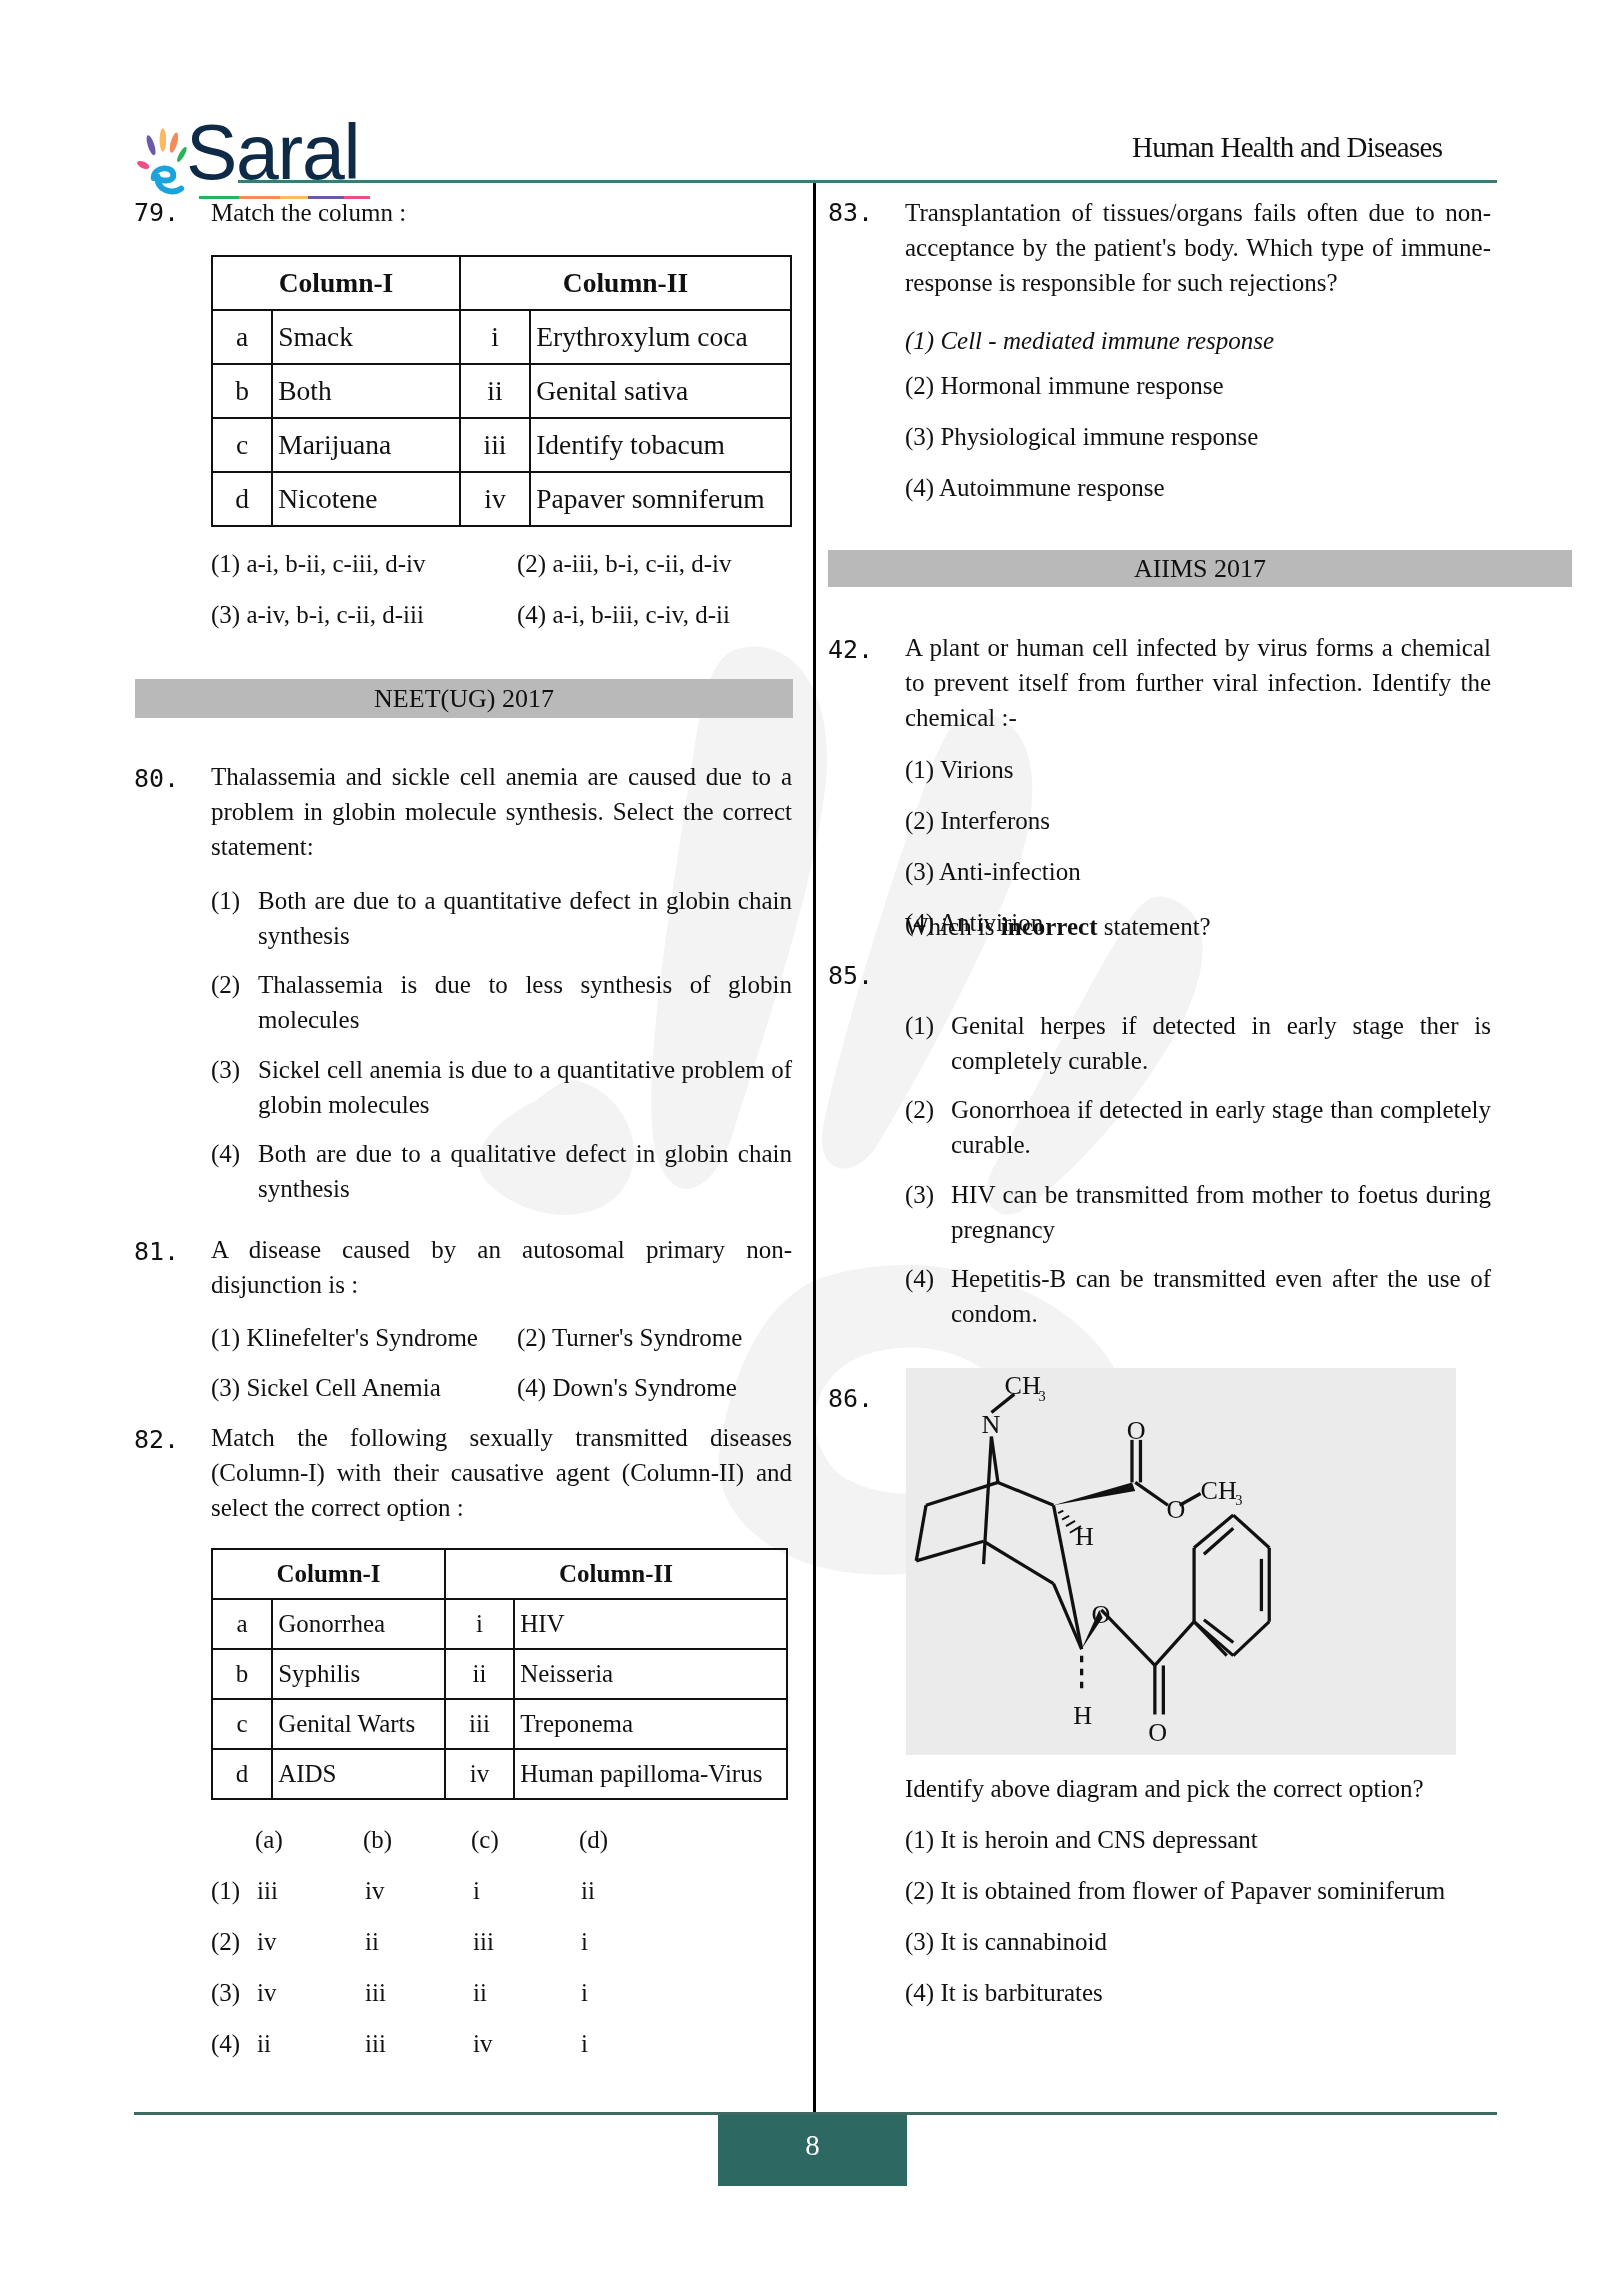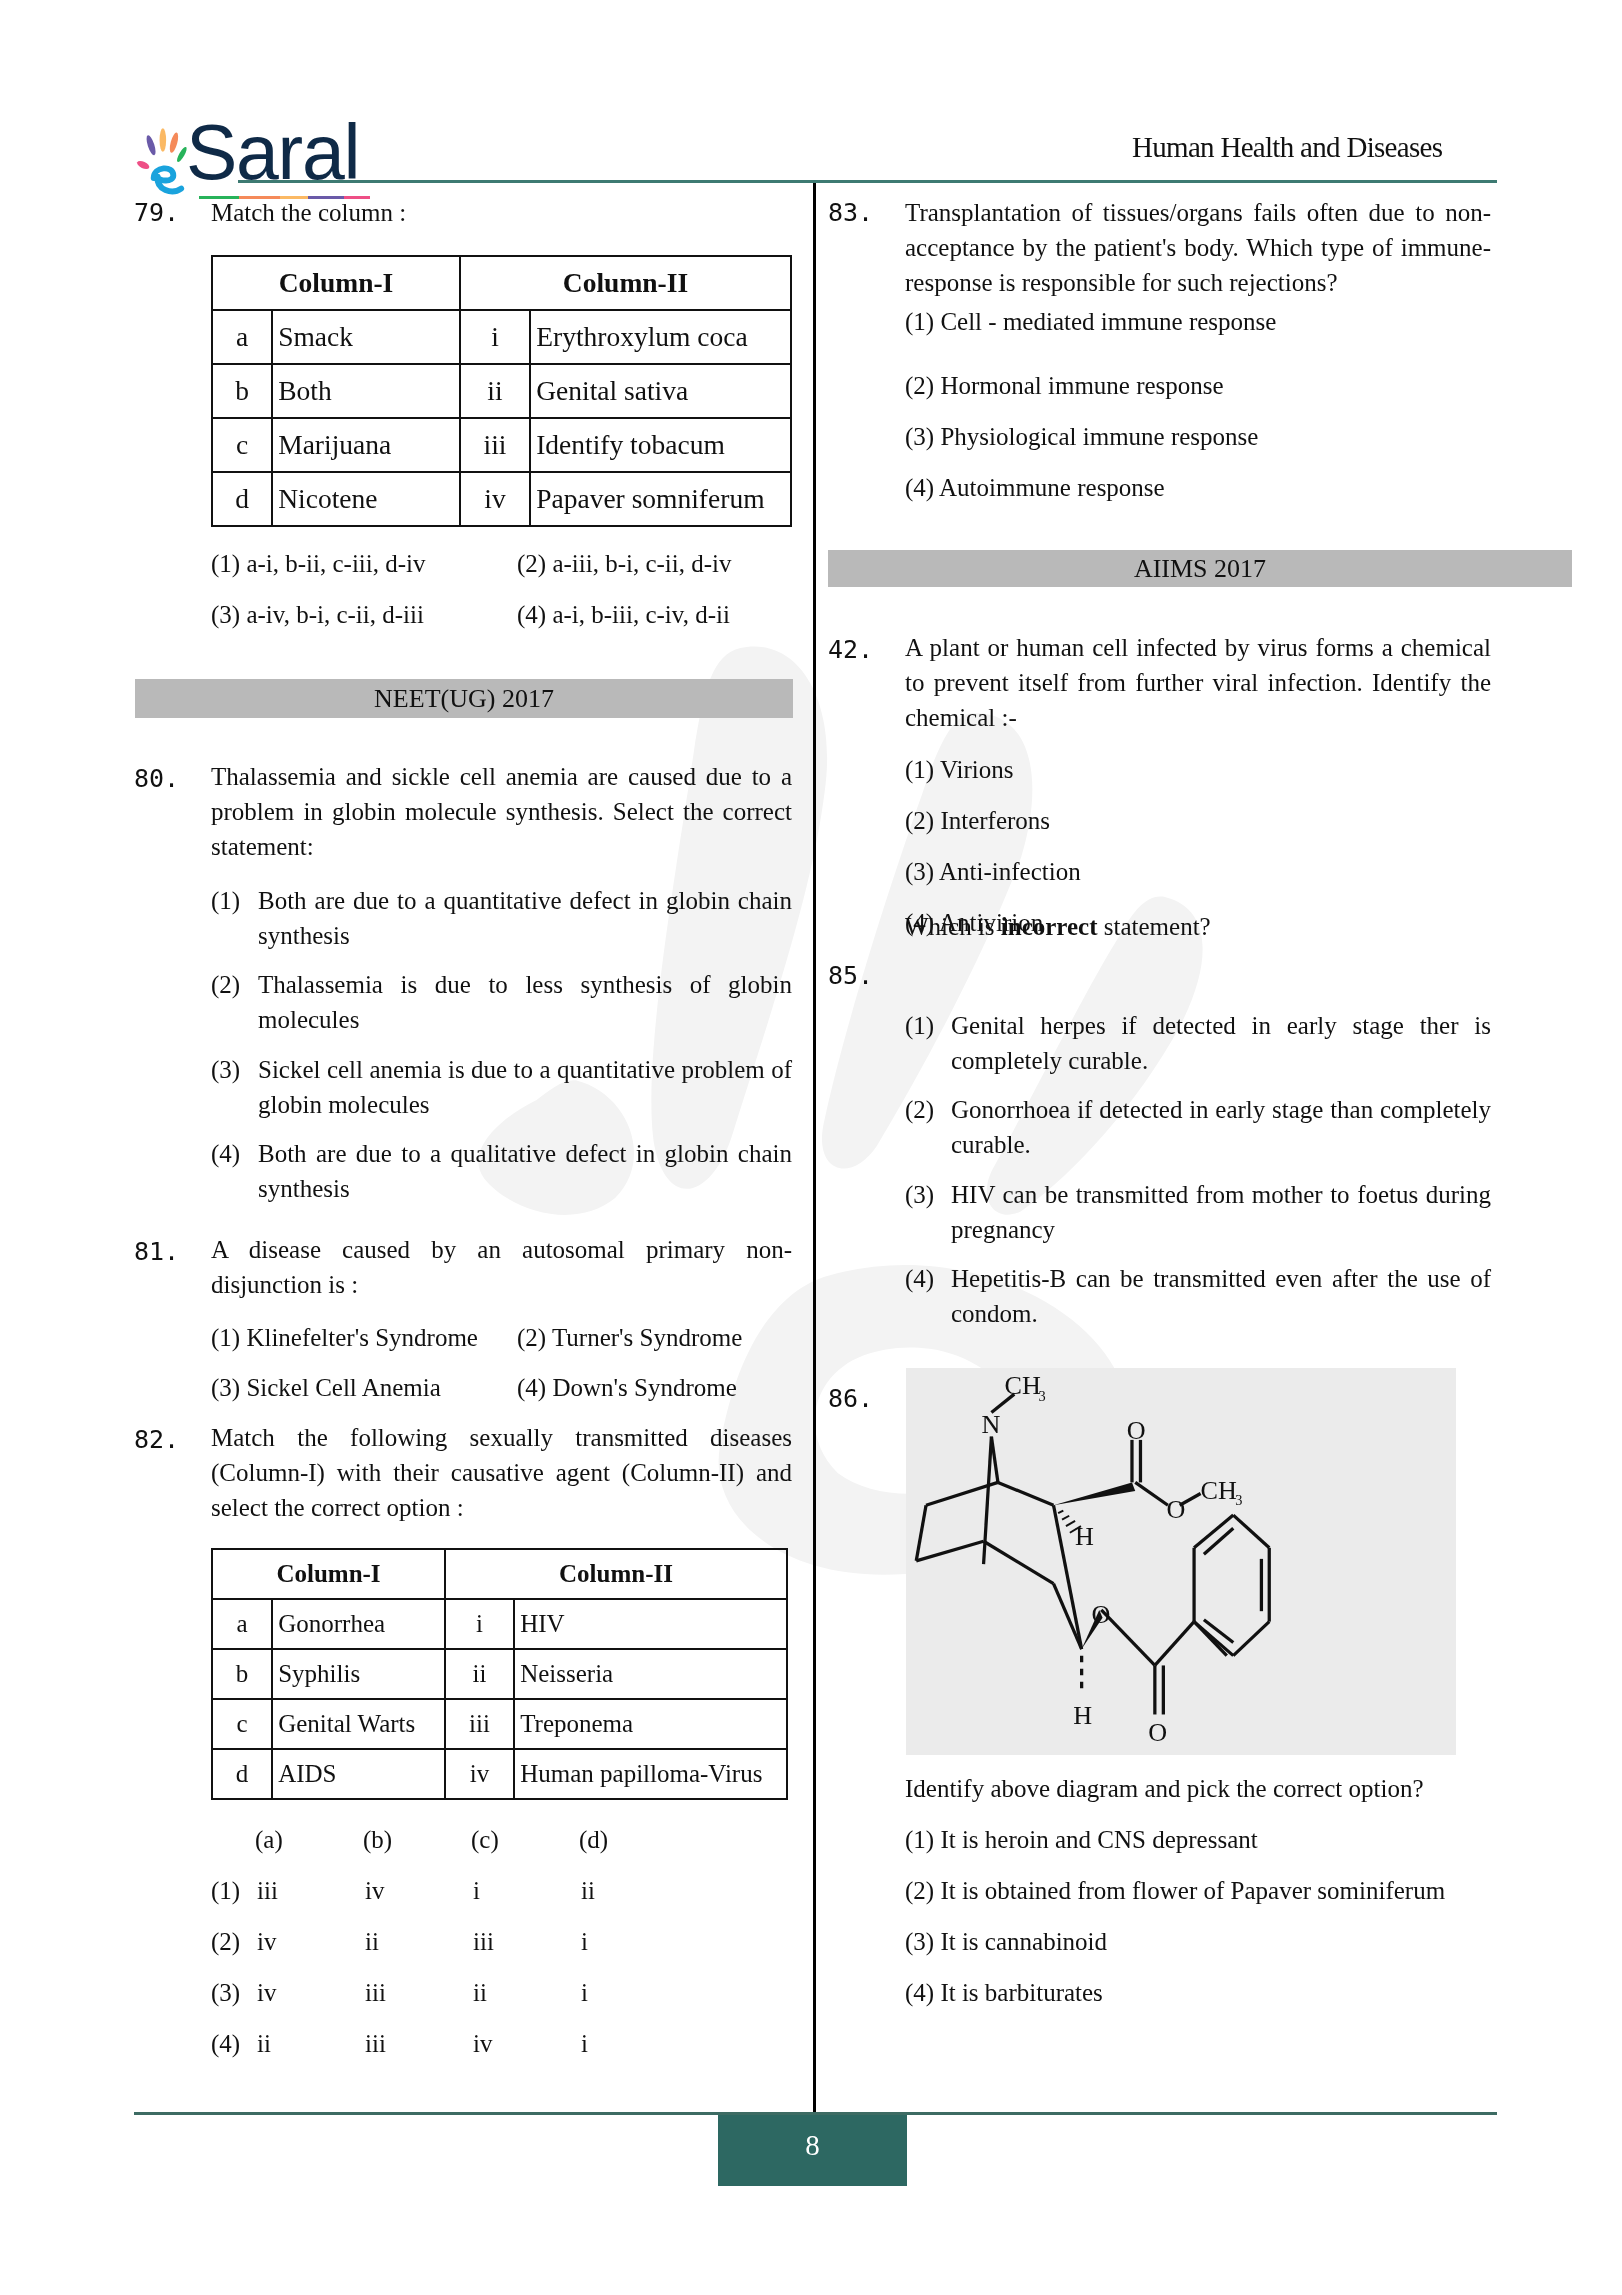--- a/index.html
+++ b/index.html
@@ -226,21 +226,21 @@
 <div class="abs" style="left:211px;top:2030px;">
   <div class="opt" style="position:absolute;left:0;">(4)</div>
   <div class="opt" style="position:absolute;left:46px;">ii</div>
   <div class="opt" style="position:absolute;left:154px;">iii</div>
   <div class="opt" style="position:absolute;left:262px;">iv</div>
   <div class="opt" style="position:absolute;left:370px;">i</div>
 </div>
 
 <div class="abs qnum" style="left:828px;top:198px;">83.</div>
 <div class="abs txt justify" style="left:905px;top:195px;width:586px;">Transplantation of tissues/organs fails often due to non-acceptance by the patient's body. Which type of immune-response is responsible for such rejections?</div>
-<div class="abs opt" style="left:905px;top:308px;">(1) Cell - mediated immune response</div>
+<div class="abs opt" style="left:905px;top:327px;font-style:italic;">(1) Cell - mediated immune response</div>
 <div class="abs opt" style="left:905px;top:372px;">(2) Hormonal immune response</div>
 <div class="abs opt" style="left:905px;top:423px;">(3) Physiological immune response</div>
 <div class="abs opt" style="left:905px;top:474px;">(4) Autoimmune response</div>
 
 <div class="abs banner" style="left:828px;top:550px;width:744px;height:37px;">AIIMS  2017</div>
 
 <div class="abs qnum" style="left:828px;top:635px;">42.</div>
 <div class="abs txt justify" style="left:905px;top:630px;width:586px;">A plant or human cell infected by virus forms a chemical to prevent itself from further viral infection. Identify the chemical :-</div>
 <div class="abs opt" style="left:905px;top:756px;">(1) Virions</div>
 <div class="abs opt" style="left:905px;top:807px;">(2) Interferons</div>

